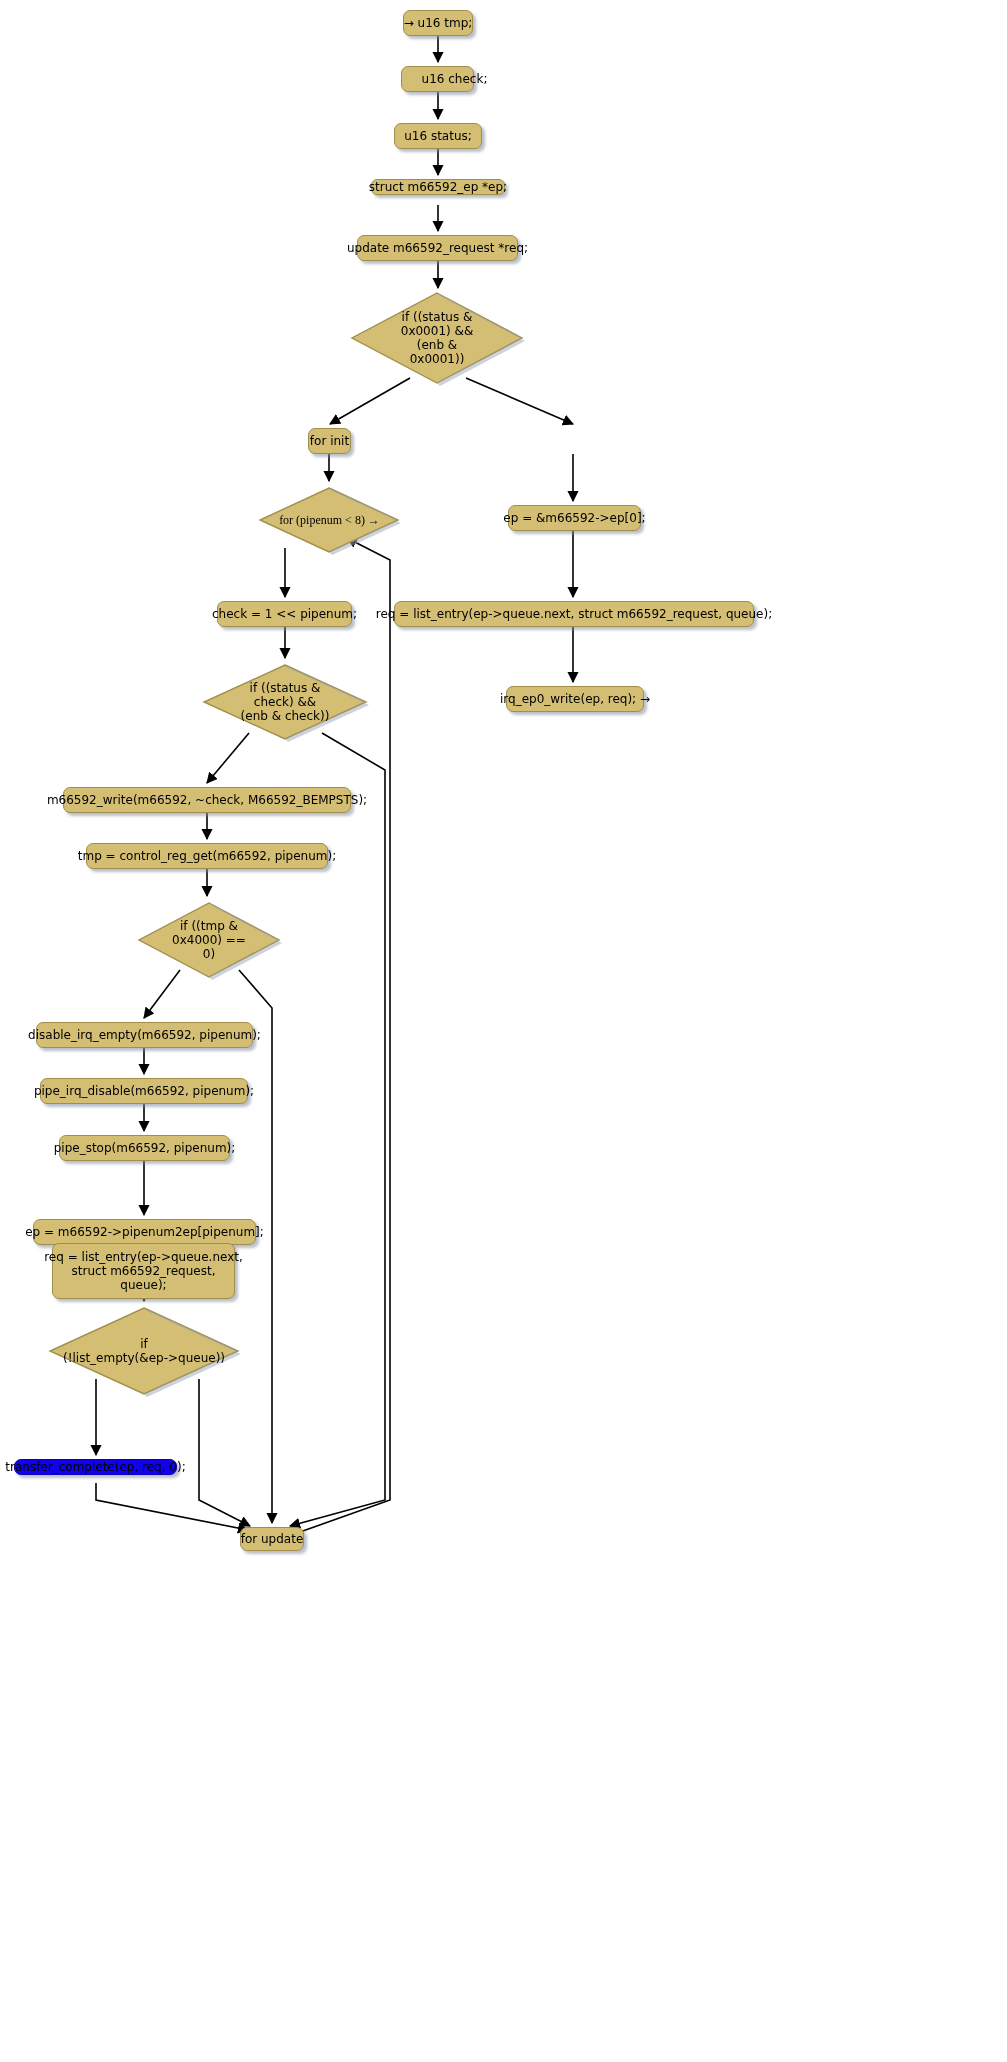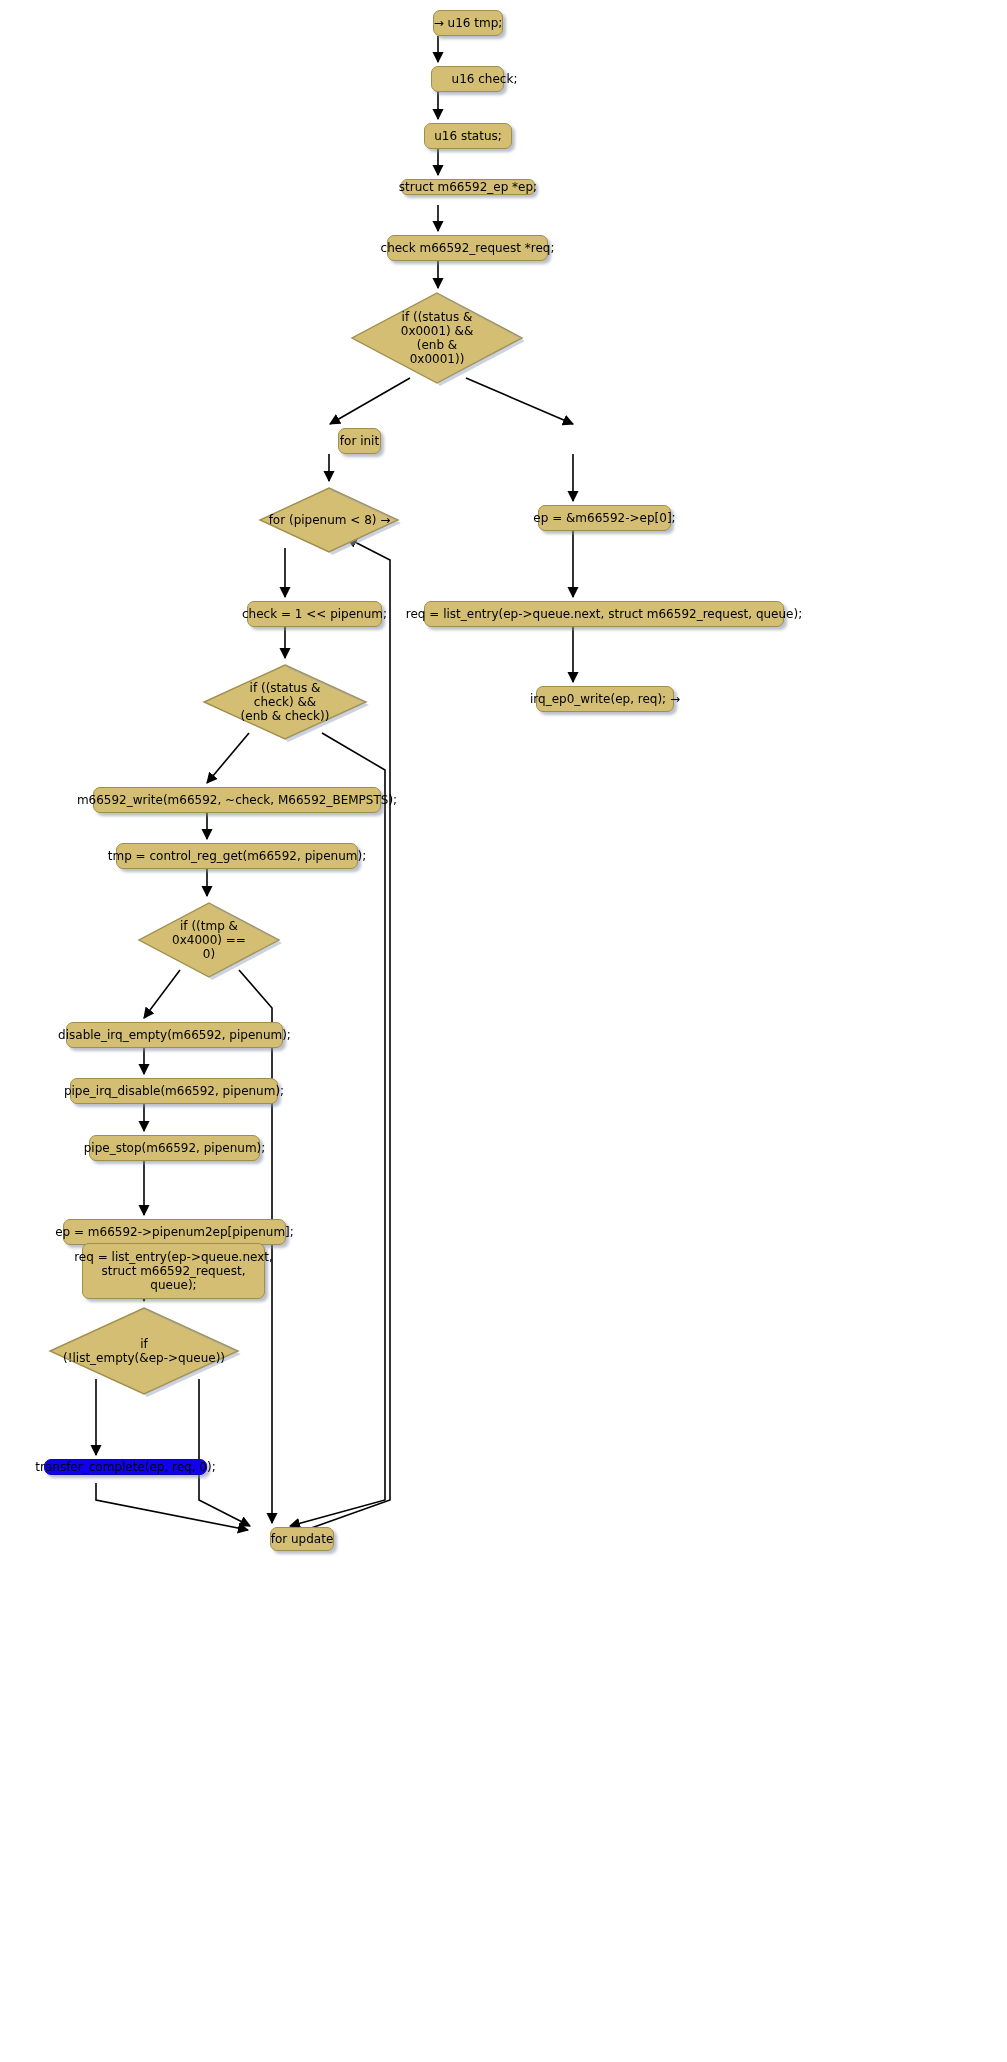--- a/index.html
+++ b/index.html
@@ -26,21 +26,20 @@
     color: #000000;
     font-size: 12px;
     line-height: 14px;
     white-space: pre;
   }
   .node.box {
     background: #D3BE73;
     border: 1px solid #A08E4A;
     border-radius: 7px;
     box-shadow: 3px 3px 3px rgba(130,140,160,0.55);
-    margin-left: 30px;
   }
   .node.box.hl {
     background: #1100EE;
     border: 1px solid #1100BB;
   }
   .node.diamond {
     background: transparent;
     border: none;
     box-shadow: none;
   }
@@ -112,40 +111,40 @@
 
   <div class="node box" id="n3" style="left:394px; top:123px; width:88px; height:26px;">
     <span>u16 status;</span>
   </div>
 
   <div class="node box" id="n4" style="left:371px; top:179px; width:134px; height:16px;border-radius:6px;">
     <span>struct m66592_ep *ep;</span>
   </div>
 
   <div class="node box" id="n5" style="left:357px; top:235px; width:161px; height:26px;">
-    <span>check m66592_request *req;</span>
+    <span>update m66592_request *req;</span>
   </div>
 
   <div class="node diamond" id="n6" style="left:349px; top:290px; width:176px; height:96px;">
     <svg class="dshape" viewBox="0 0 176 96" preserveAspectRatio="none">
       <polygon points="88,3 173,48 88,93 3,48" fill="#D3BE73" stroke="#A08E4A" stroke-width="1.4"></polygon>
       <polygon points="91,6 176,51 91,96 88,93 173,48 88,3" fill="#9aa8bd" opacity="0.5"></polygon>
     </svg>
     <span class="dlabel">if ((status &amp;
 0x0001) &amp;&amp;
 (enb &amp;
 0x0001))</span>
   </div>
 
   <div class="node box" id="n7" style="left:308px; top:428px; width:43px; height:26px;">
     <span>for init</span>
   </div>
 
 
-  <div class="node diamond" id="n9" style="left:258px; top:485px; width:143px; height:70px;">
+  <div class="node diamond" id="n9" style="left:258px; top:485px; width:143px; height:70px;font-family:Liberation Serif, serif;">
     <svg class="dshape" viewBox="0 0 143 70" preserveAspectRatio="none">
       <polygon points="71,3 140,35 71,67 2,35" fill="#D3BE73" stroke="#A08E4A" stroke-width="1.4"></polygon>
       <polygon points="74,6 143,38 74,70 71,67 140,35 71,3" fill="#9aa8bd" opacity="0.5"></polygon>
     </svg>
     <span class="dlabel">for (pipenum &lt; 8) →</span>
   </div>
 
   <div class="node box" id="n10" style="left:508px; top:505px; width:133px; height:26px;">
     <span>ep = &amp;m66592-&gt;ep[0];</span>
   </div>

